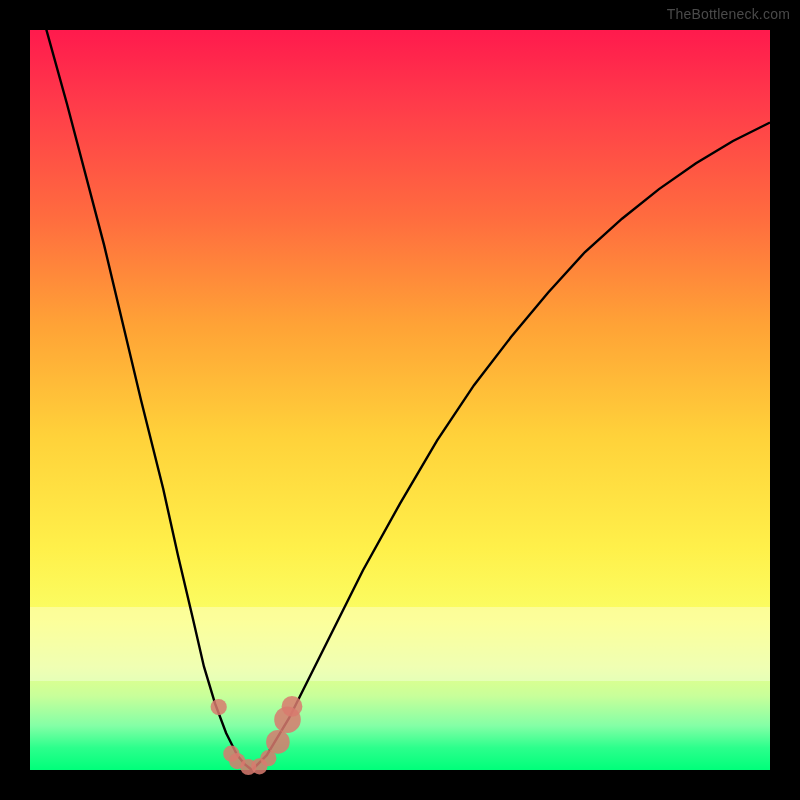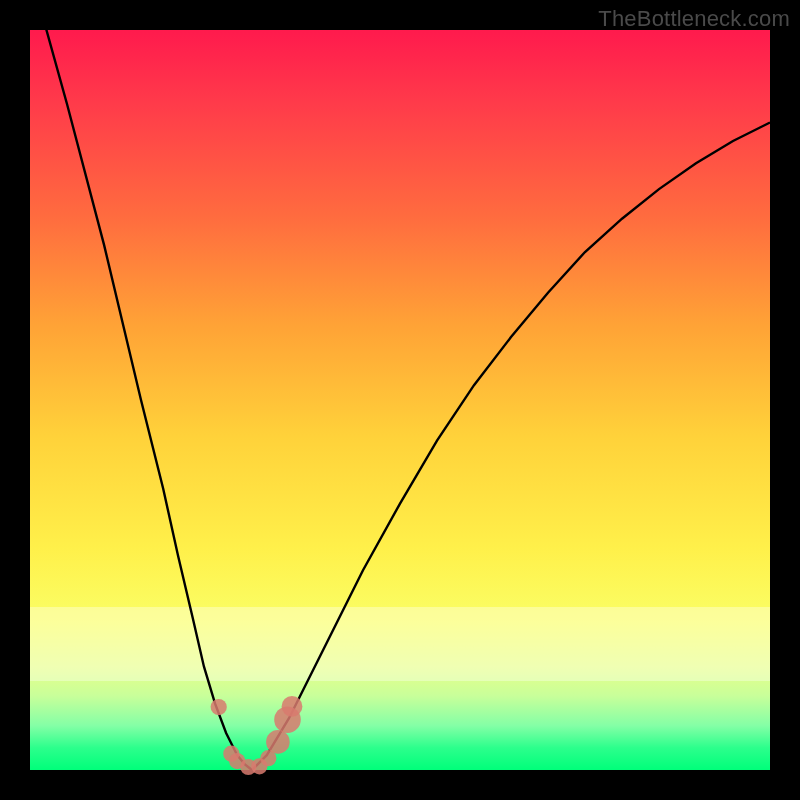--- a/index.html
+++ b/index.html
@@ -31,21 +31,21 @@
       #84ffa6 94%,
       #2cff8c 97%,
       #00ff7a 100%
     );
   }
   .watermark {
     position: absolute;
     top: 6px;
     right: 10px;
     color: #4a4a4a;
-    font-size: 22px;
+    font-size: 14px;
     font-weight: 500;
     letter-spacing: 0.2px;
     user-select: none;
   }
   svg.curve {
     position: absolute;
     left: 0;
     top: 0;
     width: 740px;
     height: 740px;

